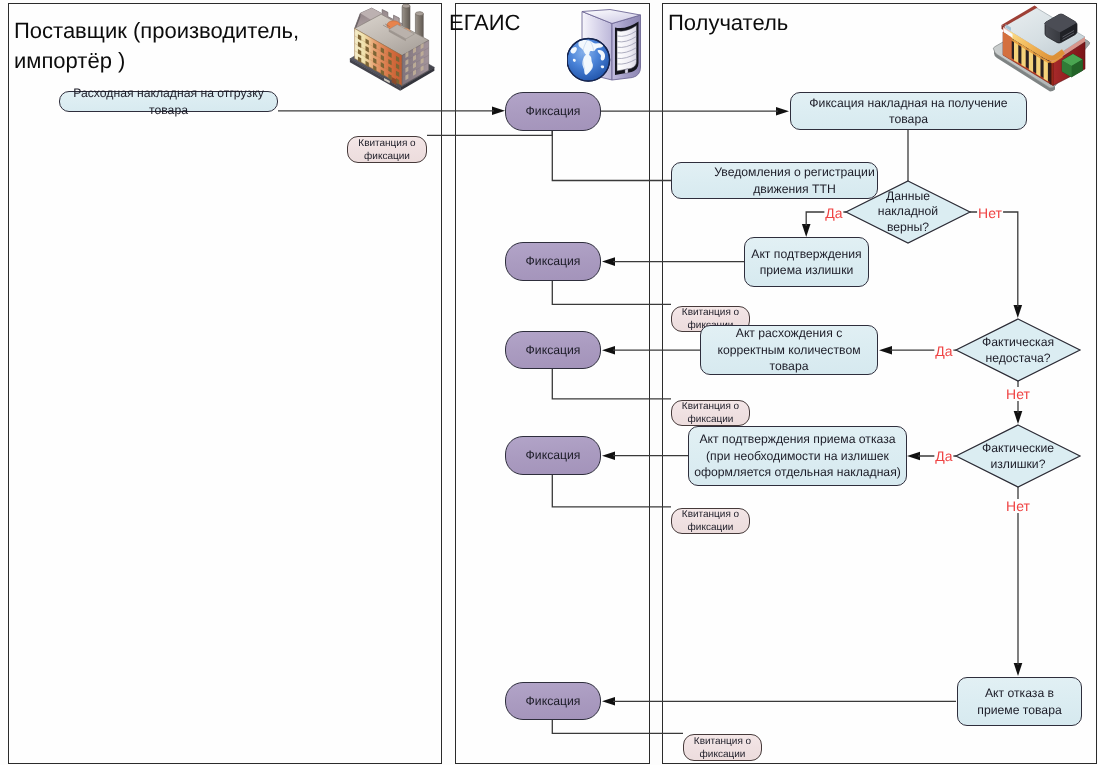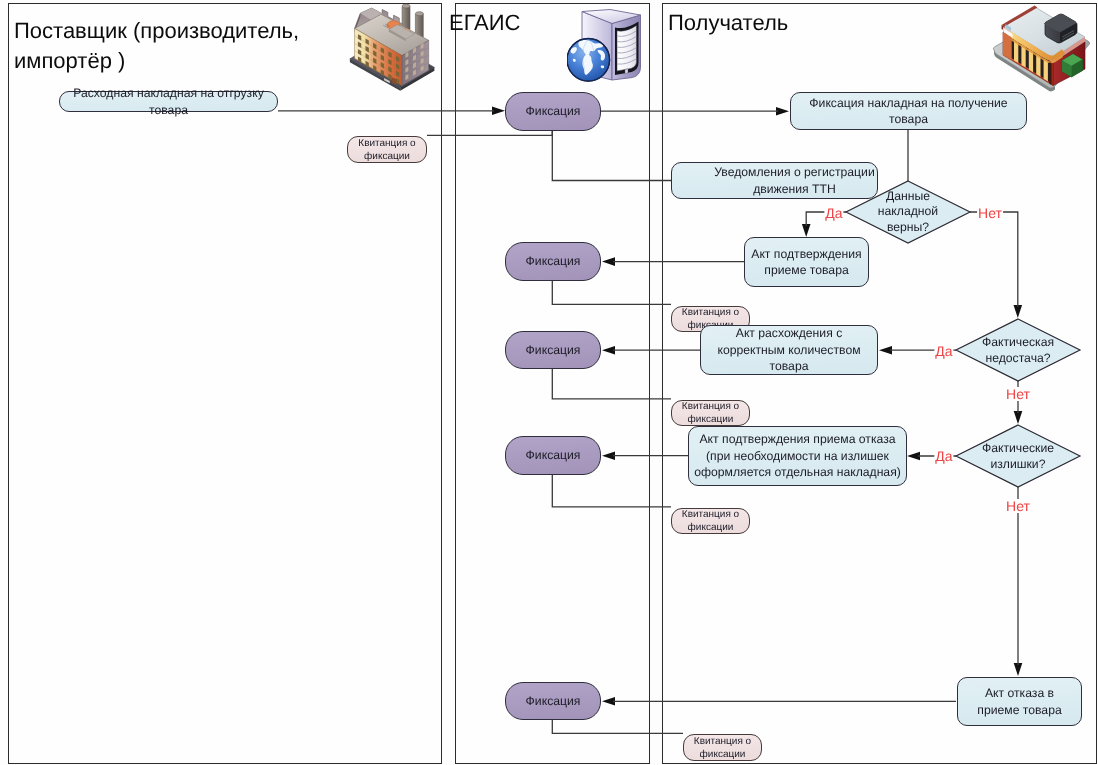--- a/index.html
+++ b/index.html
@@ -152,21 +152,21 @@
       <div class="node rr pink" style="left: 683px; top: 720px; width: 79px; height: 27px; font-size: 10px; line-height: 13px;">
         <span>Квитанция о фиксации</span>
       </div>
       <div class="node rr blue" style="left: 790px; top: 92px; width: 237px; height: 38px; font-size: 12.2px;">
         <span>Фиксация накладная на получение товара</span>
       </div>
       <div class="node rr blue" style="left: 671px; top: 162px; width: 207px; height: 37px; font-size: 12.2px; padding-left: 40px;">
         <span>Уведомления о регистрации движения ТТН</span>
       </div>
       <div class="node rr blue" style="left: 744px; top: 237px; width: 125px; height: 50px; font-size: 12.2px;">
-        <span>Акт подтверждения приеме товара</span>
+        <span>Акт подтверждения приема излишки</span>
       </div>
       <div class="node rr blue" style="left: 700px; top: 325px; width: 178px; height: 50px; font-size: 12.2px; justify-content: center;">
         <span>Акт расхождения с корректным количеством товара</span>
       </div>
       <div class="node rr blue" style="left: 688px; top: 426px; width: 219px; height: 60px; font-size: 12.2px;">
         <span>Акт подтверждения приема отказа (при необходимости на излишек оформляется отдельная накладная)</span>
       </div>
       <div class="node rr blue" style="left: 957px; top: 677px; width: 125px; height: 49px; font-size: 12.2px;">
         <span style="width: 100px;">Акт отказа в приеме товара</span>
       </div>

